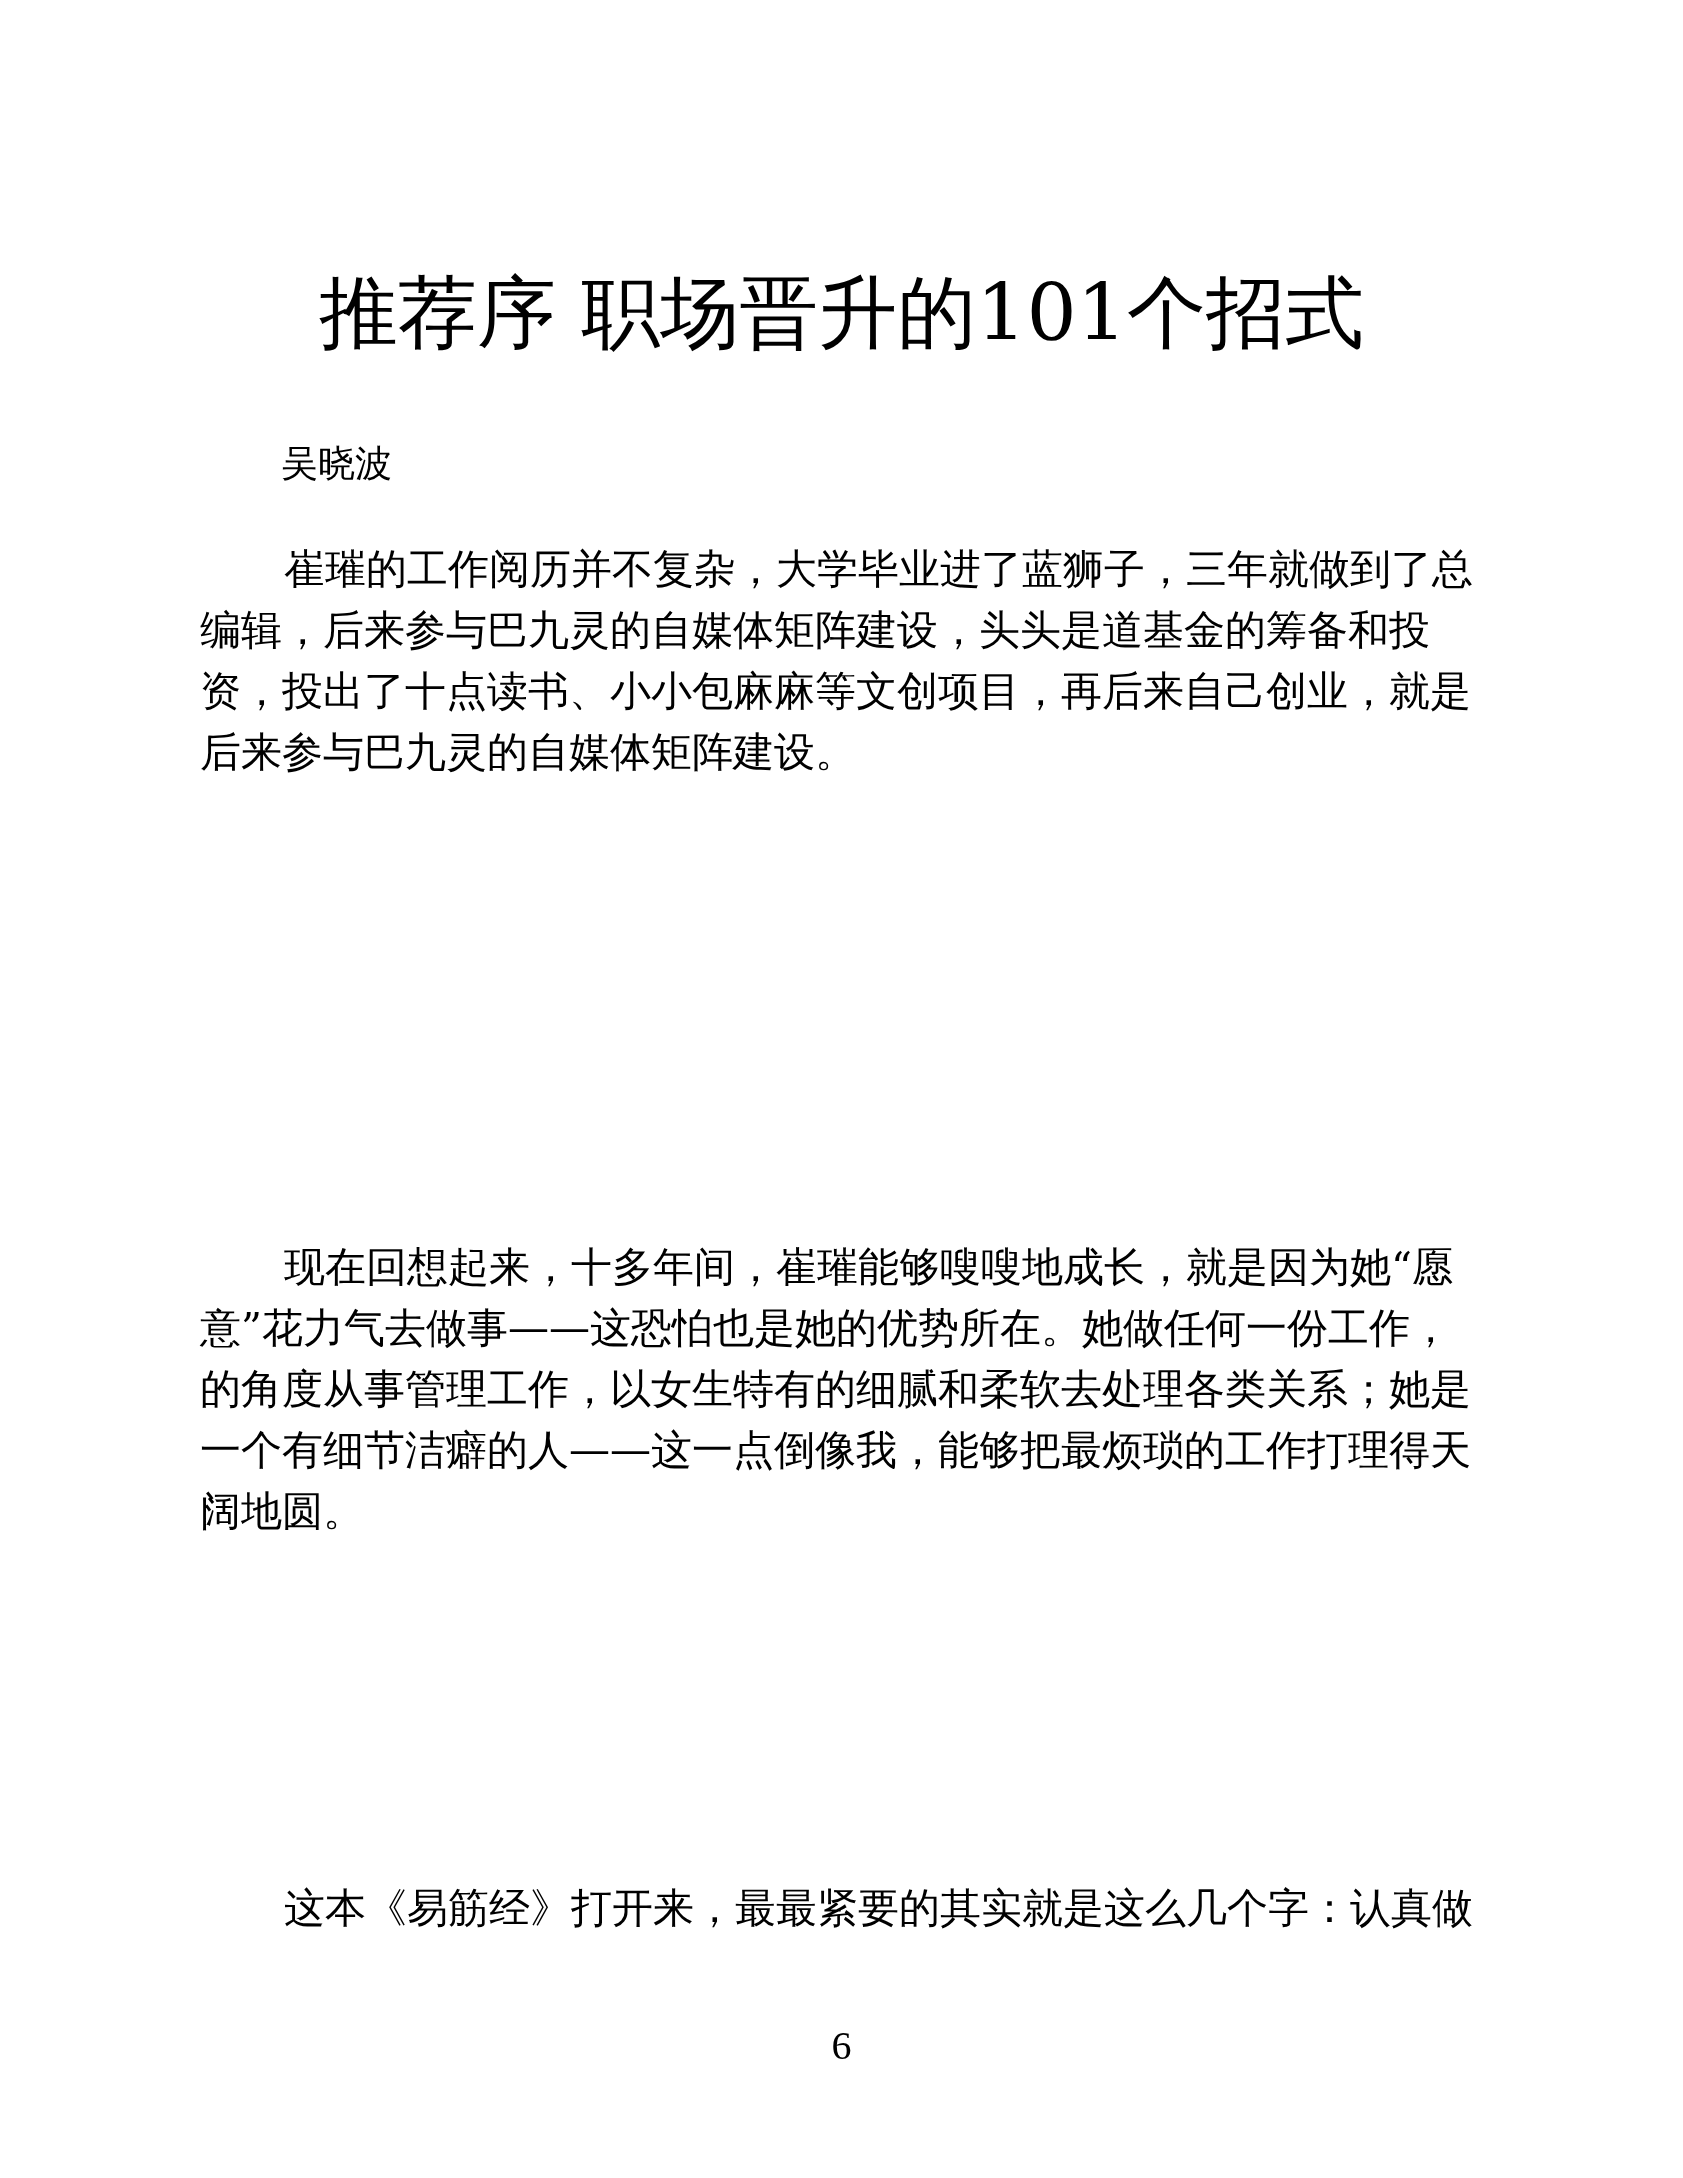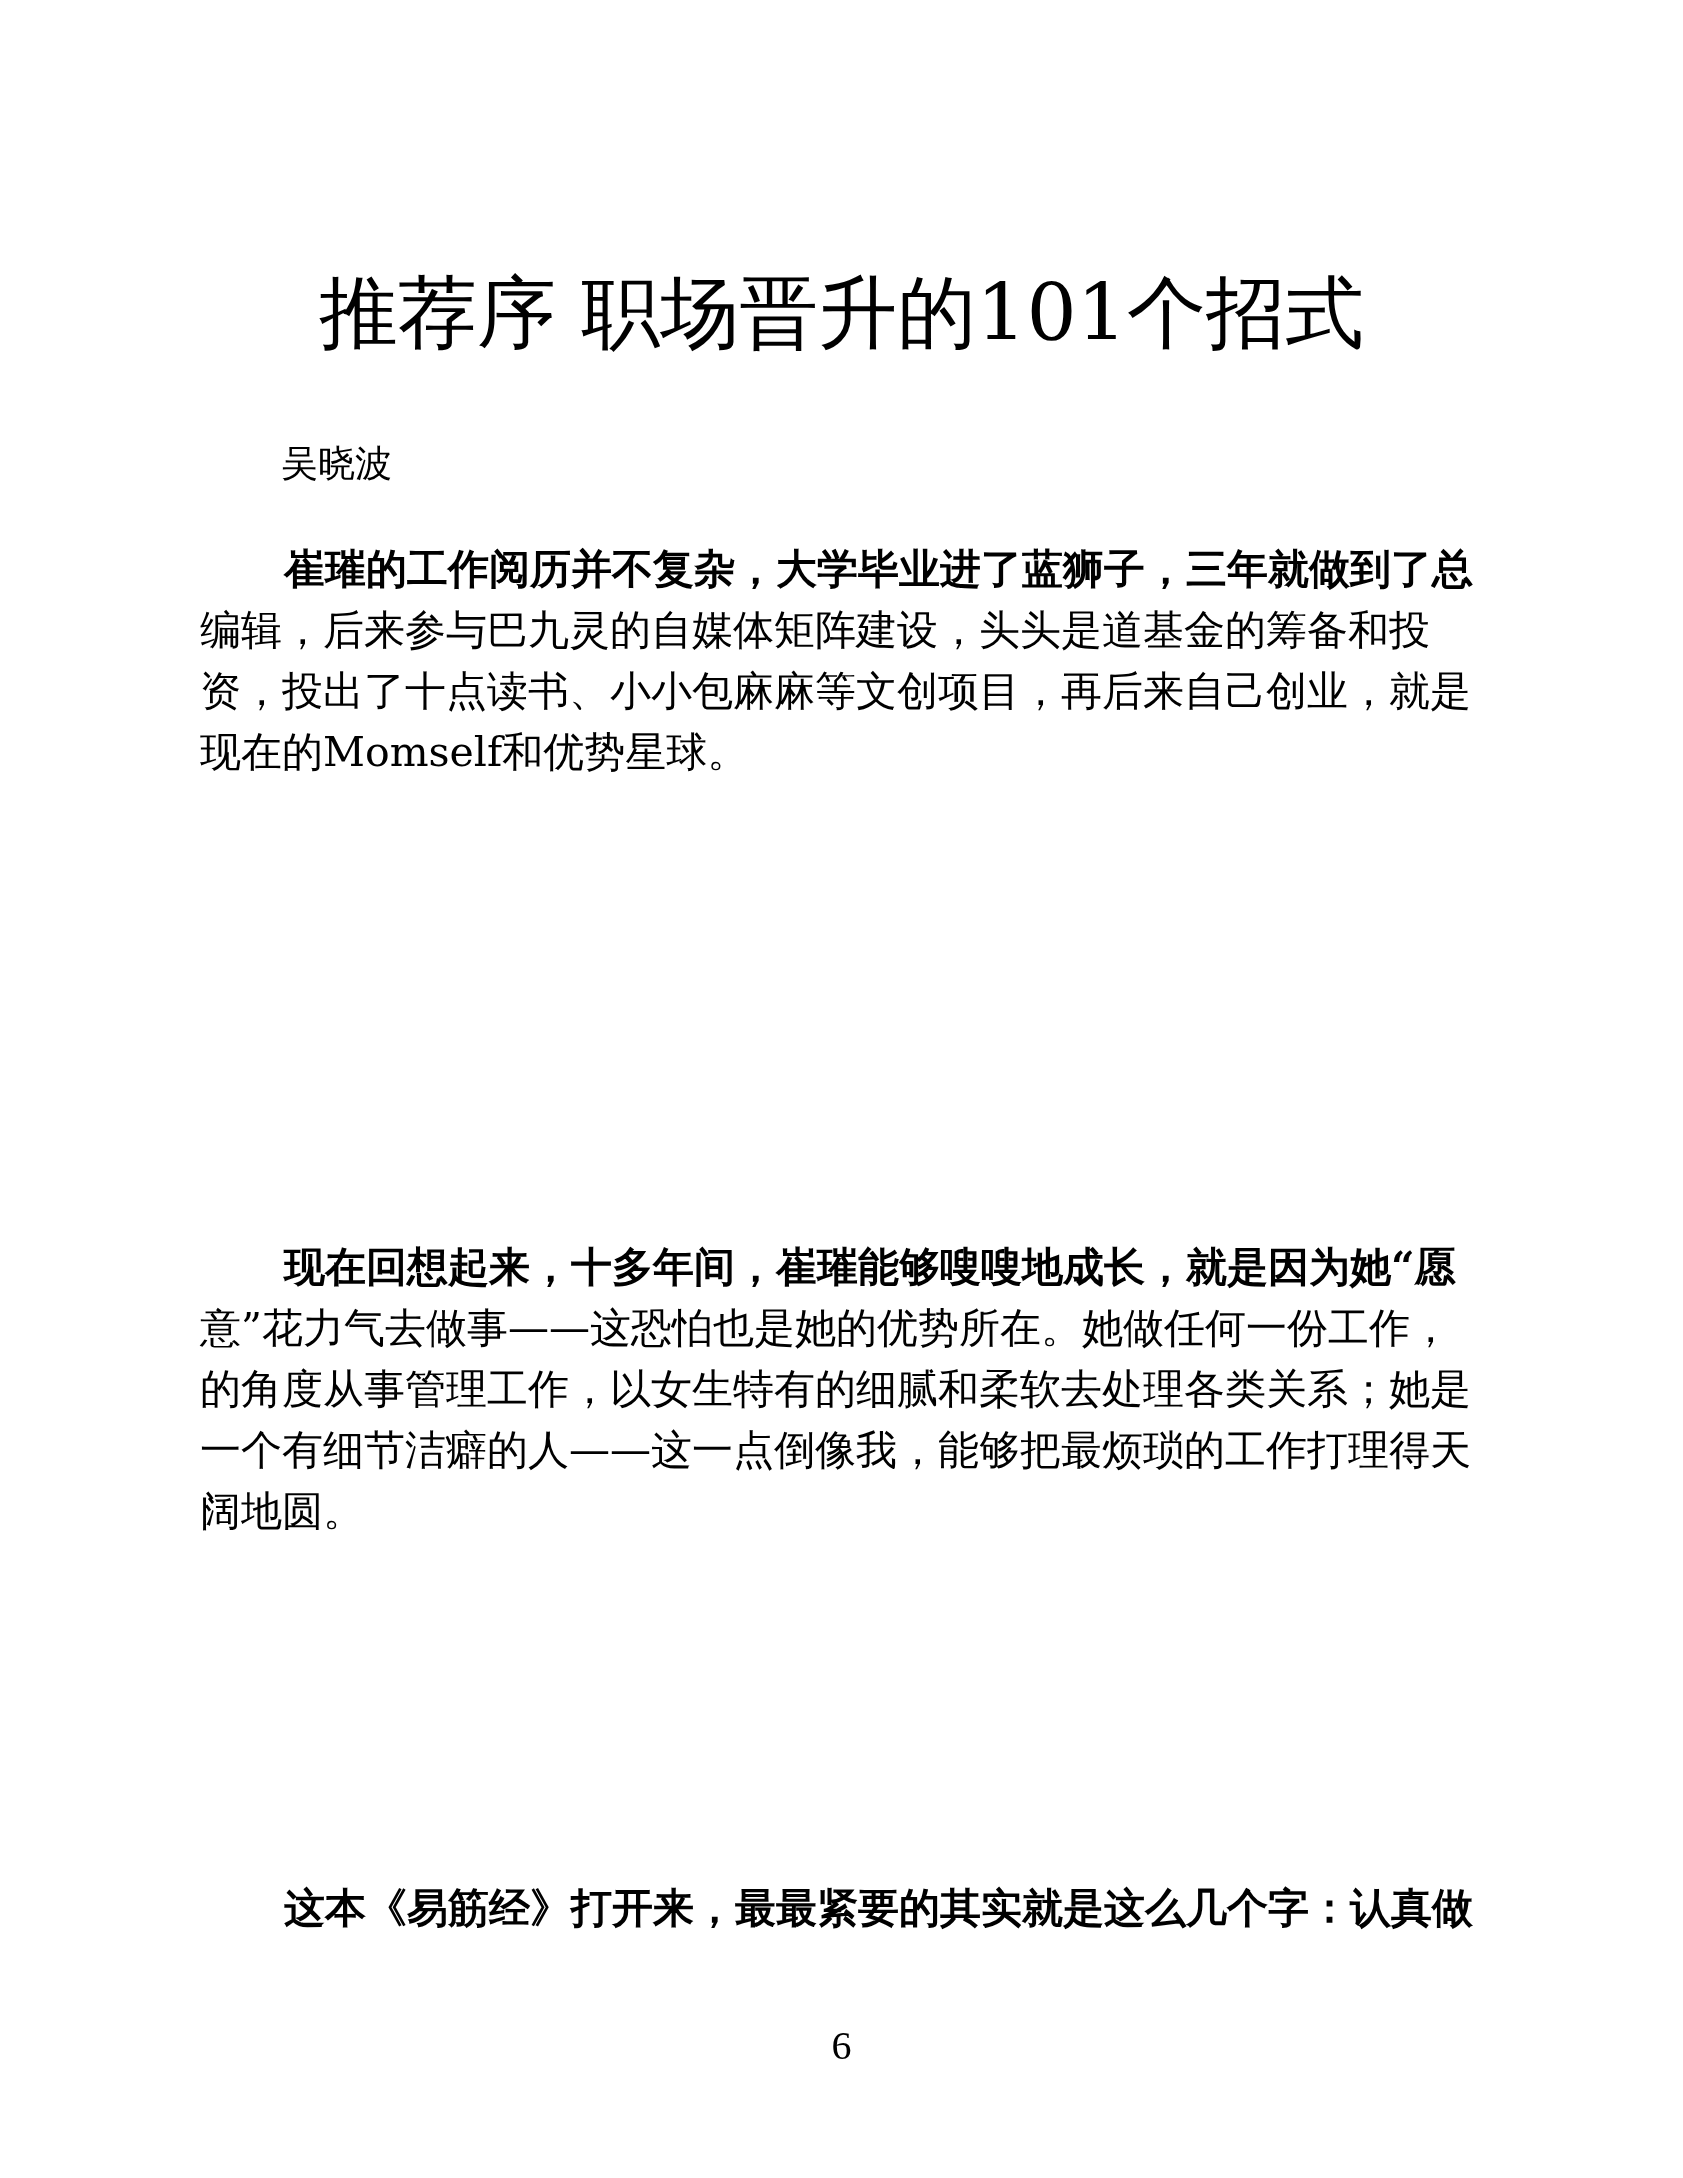--- a/index.html
+++ b/index.html
@@ -51,21 +51,20 @@
     line-height: 61px;
     margin: 0;
   }
   .line {
     display: block;
     white-space: nowrap;
     height: 61px;
   }
   .line.indent {
     padding-left: 84px;
-    font-weight: bold;
   }
   .page-number {
     position: absolute;
     left: 0;
     width: 1683px;
     top: 2018px;
     text-align: center;
     font-size: 40px;
     line-height: 55px;
     font-family: "Liberation Serif", "DejaVu Serif", serif;
@@ -77,21 +76,21 @@
 <div class="page">
 
   <h1 class="title">推荐序  职场晋升的101个招式</h1>
 
   <div class="author">吴晓波</div>
 
   <p class="para" style="top:539px;">
     <span class="line indent">崔璀的工作阅历并不复杂，大学毕业进了蓝狮子，三年就做到了总</span>
     <span class="line">编辑，后来参与巴九灵的自媒体矩阵建设，头头是道基金的筹备和投</span>
     <span class="line">资，投出了十点读书、小小包麻麻等文创项目，再后来自己创业，就是</span>
-    <span class="line">现在的Momself和优势星球。</span>
+    <span class="line">后来参与巴九灵的自媒体矩阵建设。</span>
   </p>
 
 
   <p class="para" style="top:1237px;">
     <span class="line indent">现在回想起来，十多年间，崔璀能够嗖嗖地成长，就是因为她“愿</span>
     <span class="line">意”花力气去做事——这恐怕也是她的优势所在。她做任何一份工作，</span>
     <span class="line">的角度从事管理工作，以女生特有的细腻和柔软去处理各类关系；她是</span>
     <span class="line">一个有细节洁癖的人——这一点倒像我，能够把最烦琐的工作打理得天</span>
     <span class="line">阔地圆。</span>
   </p>

